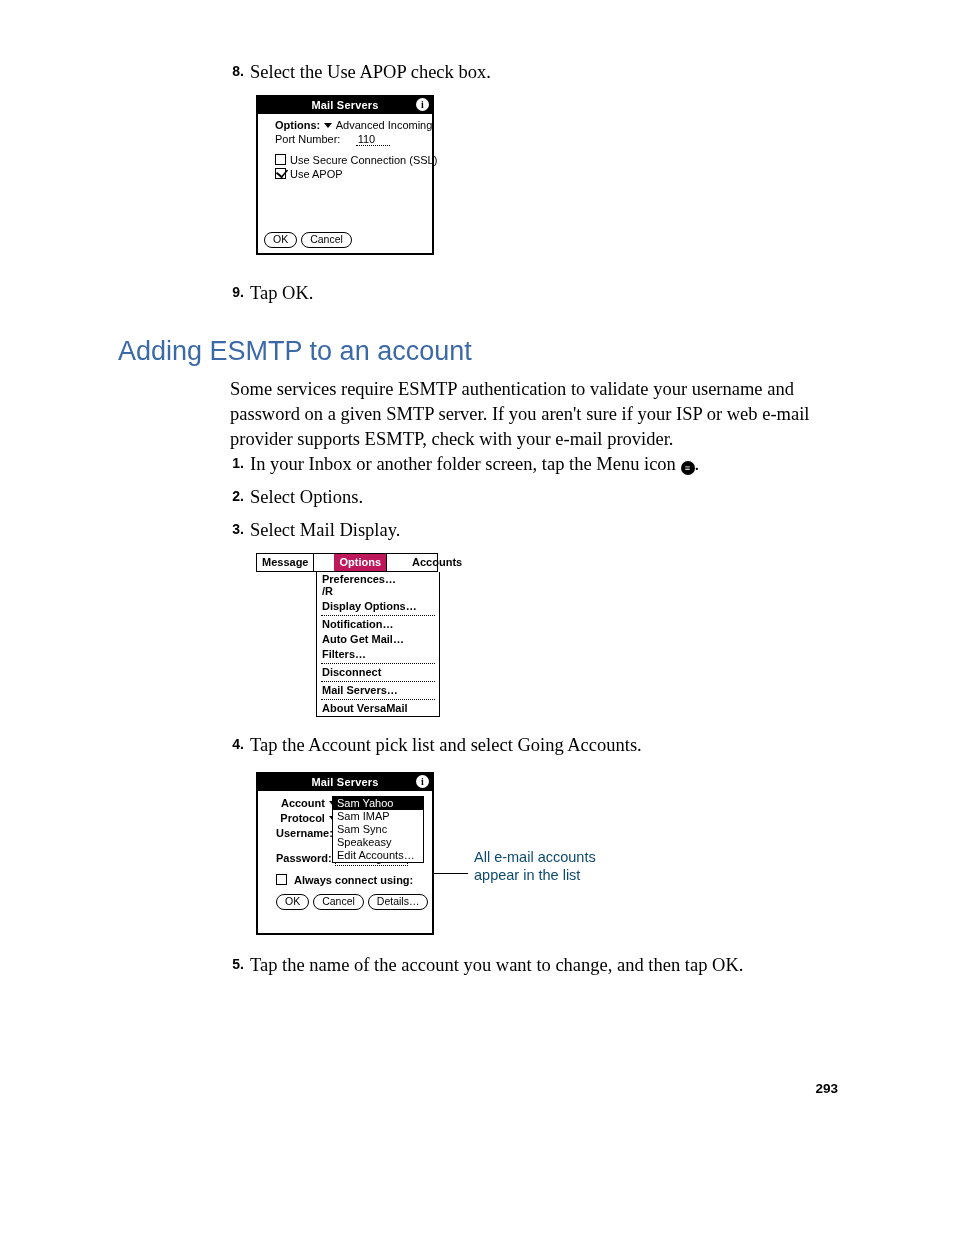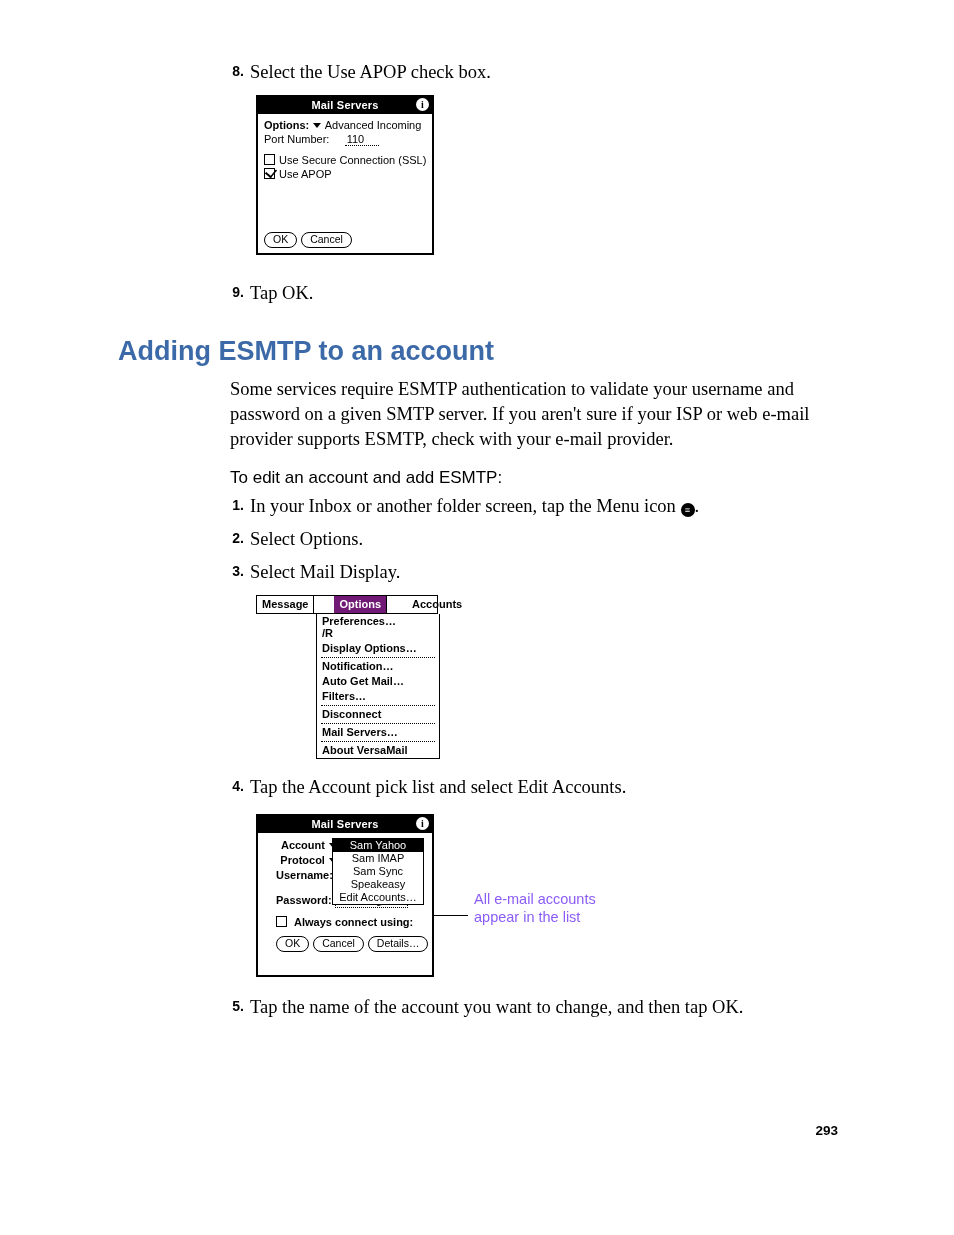--- a/index.html
+++ b/index.html
@@ -75,21 +75,21 @@
     border-radius: 50%;
     background: #fff;
     color: #000;
     font-weight: 900;
     font-size: 10px;
     line-height: 13px;
     text-align: center;
     font-family: Georgia, serif;
   }
   .palm-body {
-    padding: 5px 6px 6px;
+    padding: 5px 17px 6px;
     min-height: 128px;
     position: relative;
   }
   .palm-row { margin-bottom: 2px; white-space: nowrap; }
   .palm-bold { font-weight: 700; }
   .pick-arrow {
     display: inline-block;
     width: 0; height: 0;
     border-left: 4px solid transparent;
     border-right: 4px solid transparent;
@@ -132,21 +132,21 @@
     padding: 0.5px 8px 1.5px;
     font-size: 10.5px;
     line-height: 12px;
     background: #fff;
   }
   
   .h2 {
     font-family: "Arial Narrow", "Helvetica Condensed", Arial, sans-serif;
     font-stretch: condensed;
     font-size: 27px;
-    font-weight: 700;
+    font-weight: 400;
     color: #3c6aa8;
     letter-spacing: 0;
     margin: 30px 0 10px 0;
   }
   .h3 {
     font-family: "Arial Narrow", "Helvetica Condensed", Arial, sans-serif;
     font-stretch: condensed;
     font-size: 17px;
     font-weight: 400;
     color: #000;
@@ -164,21 +164,21 @@
     border: 1.5px solid #000;
     background: #fff;
     gap: 20px;
   }
   .palm-menubar .tab {
     padding: 2px 5px 3px;
     font-weight: 700;
     border-right: 1.5px solid #000;
   }
   .palm-menubar .tab.sel {
-    background: #701a75;
+    background: #be185d;
     color: #fff;
   }
   .palm-menubar .tab:last-child { border-right: none; flex:1; }
   .palm-menulist {
     border: 1.5px solid #000;
     border-top: none;
     margin-left: 60px;
     width: 122px;
     background: #fff;
   }
@@ -207,21 +207,21 @@
     align-items: start;
   }
   .d2-label { font-weight: 700; text-align: right; padding-right: 4px; white-space: nowrap;}
   .d2-popup {
     position: absolute;
     left: 74px; top: 5px;
     border: 1.5px solid #000;
     background: #fff;
     width: 90px;
   }
-  .d2-popup .pi { padding: 0 4px 1px; white-space: nowrap; text-align: center; }
+  .d2-popup .pi { padding: 0 4px 1px; white-space: nowrap; }
   .d2-popup .pi.sel { background: #000; color: #fff; }
   .d2-password-box {
     border: 1px dotted #000;
     display: inline-block;
     padding: 0 3px 1px;
   }
   .d2-btnrow { display: flex; gap: 4px; margin-top: 8px; }
   
   .fig2-wrap {
     margin: 14px 0 10px 138px;
@@ -230,21 +230,21 @@
     gap: 0;
   }
   .annot-line {
     width: 34px;
     border-top: 1px solid #000;
     margin-top: 40px;
   }
   .annot-text {
     font-family: "Helvetica Neue", Arial, sans-serif;
     font-size: 14.5px;
-    color: #8b5cf6;
+    color: #0c4a6e;
     margin-left: 6px;
     margin-top: 26px;
     line-height: 1.25;
   }
   .menu-icon {
     display: inline-block;
     width: 14px; height: 14px;
     border-radius: 50%;
     background: #000;
     color: #fff;
@@ -304,21 +304,20 @@
   </div>
 
   <div class="step-row" style="margin-top:26px">
     <div class="step-num">9.</div>
     <div class="step-body">Tap OK.</div>
   </div>
 
   <div class="h2">Adding ESMTP to an account</div>
   <div class="body-indent">Some services require ESMTP authentication to validate your username and password on a given SMTP server. If you aren't sure if your ISP or web e-mail provider supports ESMTP, check with your e-mail provider.</div>
 
-  <div class="h3">To edit an account and add ESMTP:</div>
 
   <div class="step-row">
     <div class="step-num">1.</div>
     <div class="step-body">
       <span>In your Inbox or another folder screen, tap the Menu icon </span><span class="menu-icon">≡</span><span>.</span>
     </div>
   </div>
 
   <div class="step-row">
     <div class="step-num">2.</div>
@@ -350,21 +349,21 @@
       <div class="mi">Disconnect</div>
       <div class="sep"></div>
       <div class="mi">Mail Servers…</div>
       <div class="sep"></div>
       <div class="mi">About VersaMail</div>
     </div>
   </div>
 
   <div class="step-row" style="margin-top:16px">
     <div class="step-num">4.</div>
-    <div class="step-body">Tap the Account pick list and select Edit Accounts.</div>
+    <div class="step-body">Tap the Account pick list and select Going Accounts.</div>
   </div>
 
   <div class="fig2-wrap">
     <div class="palm-dialog2">
       <div class="palm-title">
         <span>Mail Servers</span>
         <span class="palm-info">i</span>
       </div>
       <div class="d2-body">
         <div class="d2-grid">

